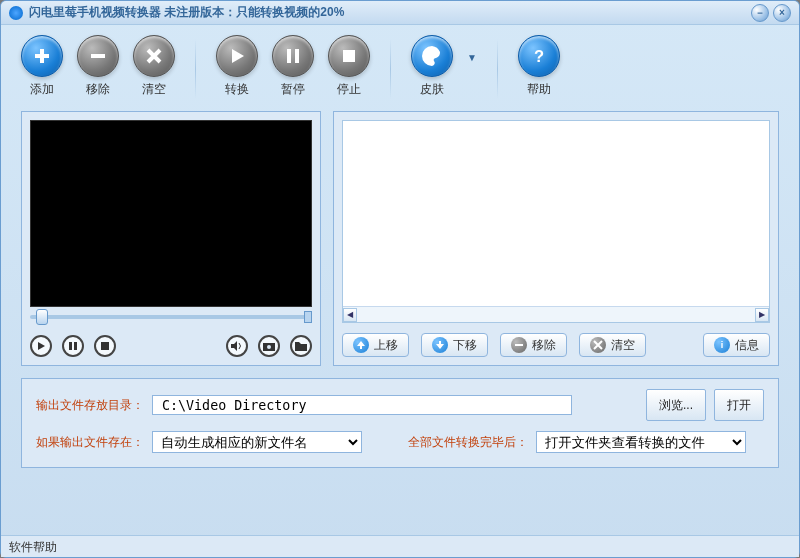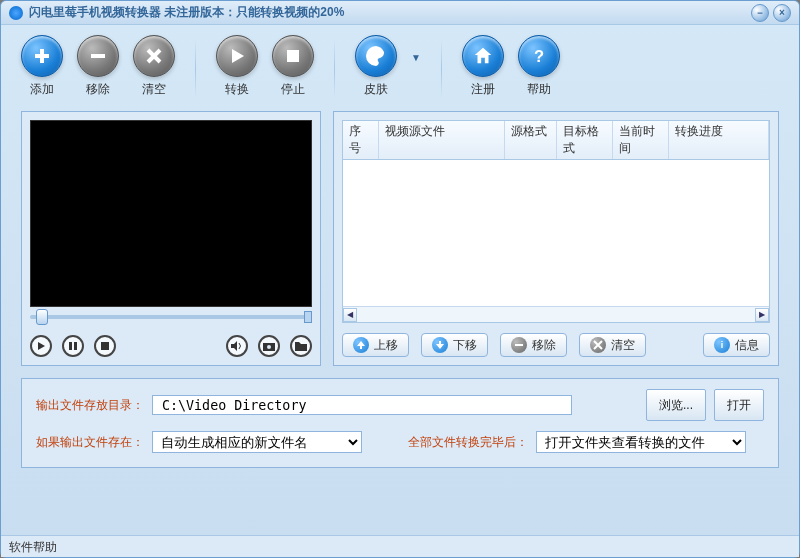--- a/index.html
+++ b/index.html
@@ -108,48 +108,49 @@
         <div class="big-btn gray-btn">
             <svg width="20" height="20" viewBox="0 0 20 20">
               <polygon points="5,3 17,10 5,17"></polygon>
             </svg>
           </div>
         <span class="tool-label">转换</span>
       </div>
       <div class="tool-item">
         <div class="big-btn gray-btn">
             <svg width="20" height="20" viewBox="0 0 20 20">
+              <rect x="4" y="3" width="4" height="14"></rect>
+              <rect x="12" y="3" width="4" height="14"></rect>
+            </svg>
+          </div>
+        <span class="tool-label">暂停</span>
+      </div>
+      <div class="tool-item">
+        <div class="big-btn gray-btn">
+            <svg width="20" height="20" viewBox="0 0 20 20">
               <rect x="4" y="4" width="12" height="12"></rect>
             </svg>
           </div>
         <span class="tool-label">停止</span>
       </div>
     </div>
     <div class="toolbar-sep"></div>
     <div class="tool-group">
       <div class="tool-item">
         <div class="big-btn blue-btn">
             <svg width="24" height="24" viewBox="0 0 24 24">
               <path d="M12 2a10 10 0 1 0 0 20 3 3 0 0 0 2-5c-1-1 0-3 2-3a6 6 0 0 0 4-6A10 10 0 0 0 12 2z"></path>
             </svg>
           </div>
         <span class="tool-label">皮肤</span>
       </div>
       <span class="drop-arrow">▼</span>
     </div>
     <div class="toolbar-sep"></div>
     <div class="tool-group">
-      <div class="tool-item">
-        <div class="big-btn blue-btn">
-            <svg width="22" height="22" viewBox="0 0 24 24">
-              <path d="M12 3l9 8h-3v9h-4v-6h-4v6H6v-9H3z"></path>
-            </svg>
-          </div>
-        <span class="tool-label">注册</span>
-      </div>
       <div class="tool-item">
         <div class="big-btn blue-btn">
             <svg width="22" height="22" viewBox="0 0 24 24">
               <text x="12" y="18" font-size="18" font-weight="bold" text-anchor="middle" fill="#fff">?</text>
             </svg>
           </div>
         <span class="tool-label">帮助</span>
       </div>
     </div>
   </div>
@@ -196,28 +197,20 @@
         <div class="pv-btn">
             <svg width="12" height="10" viewBox="0 0 12 10">
               <path d="M0 1h4l2 2h6v7H0z" fill="#333"></path>
             </svg>
           </div>
       </div>
     </div>
 
     <div class="right-panel">
       <div class="table-wrap">
-        <div class="table-head">
-          <div class="th" style="width:36px">序号</div>
-          <div class="th" style="width:126px">视频源文件</div>
-          <div class="th" style="width:52px">源格式</div>
-          <div class="th" style="width:56px">目标格式</div>
-          <div class="th" style="width:56px">当前时间</div>
-          <div class="th" style="flex:1">转换进度</div>
-        </div>
         <div class="table-body"></div>
         <div class="hscroll">
           <div class="hscroll-arrow">◀</div>
           <div class="hscroll-track"></div>
           <div class="hscroll-arrow">▶</div>
         </div>
       </div>
 
       <div class="list-btns">
         <div class="pill-btn">

